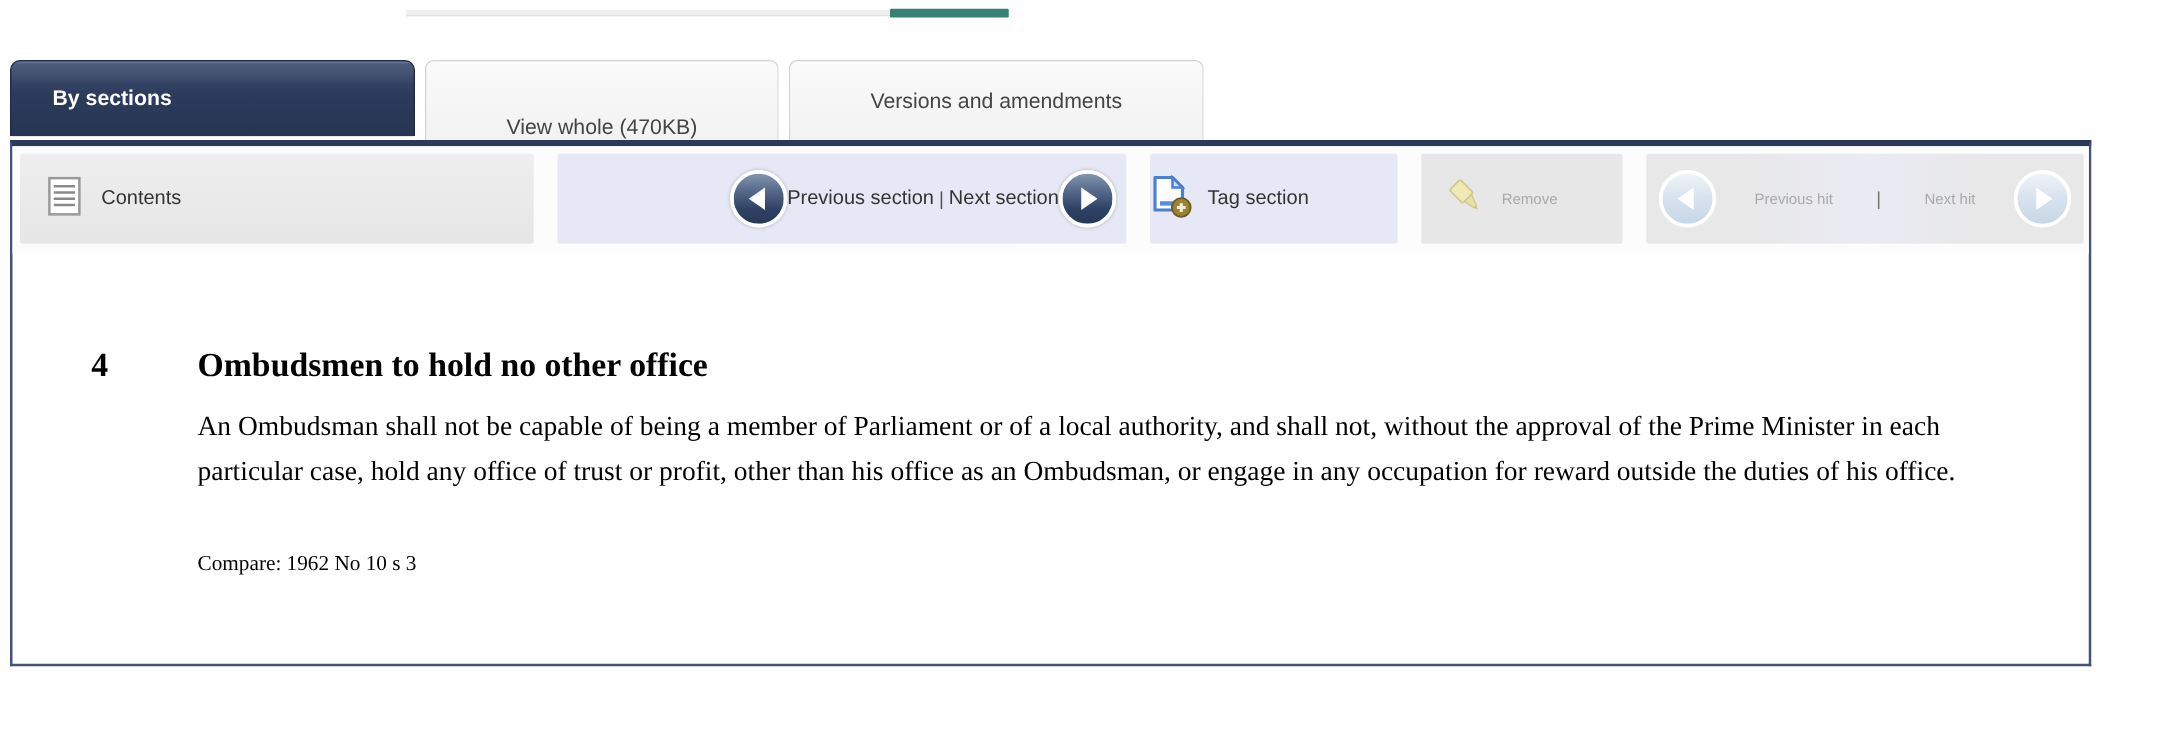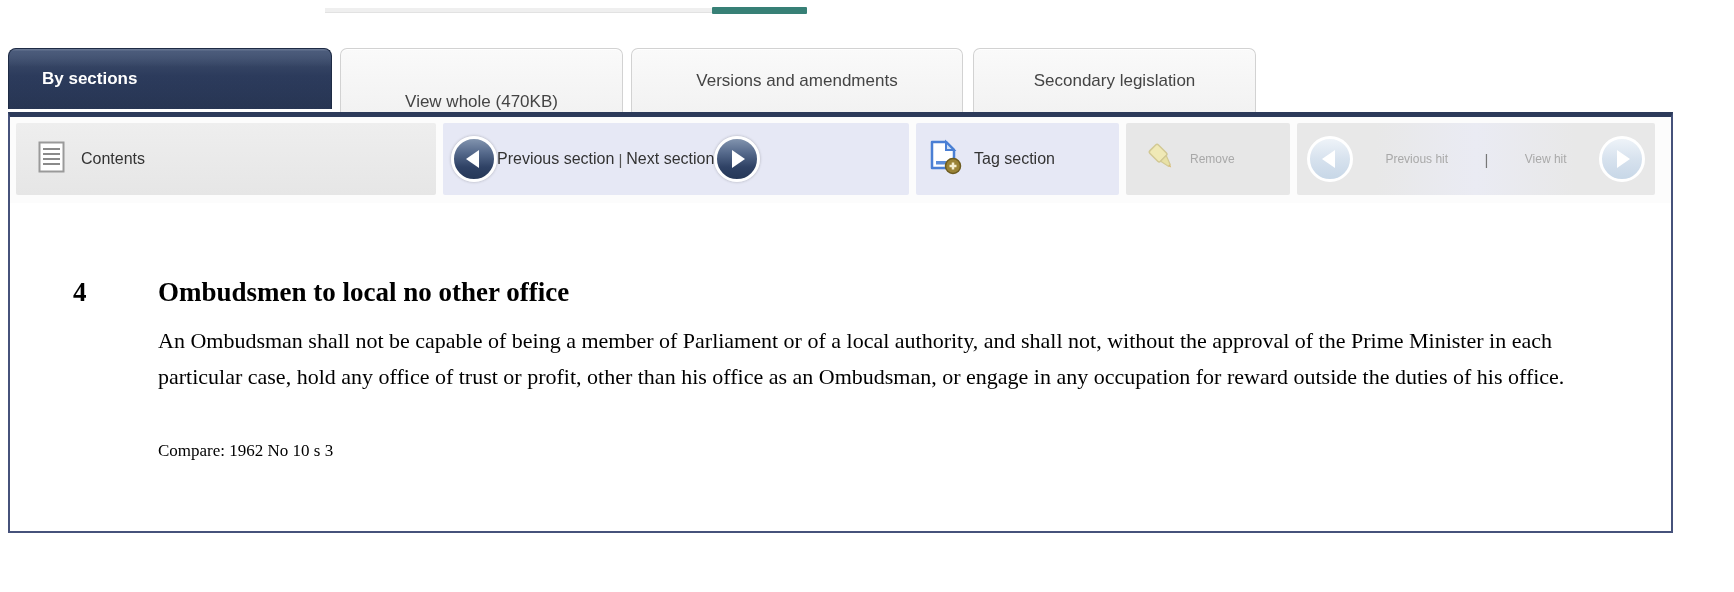--- a/index.html
+++ b/index.html
@@ -32,27 +32,27 @@
   .tab2 { left:340px; width:283px;align-items:flex-end; }
   .tab3 { left:631px; width:332px; }
   .tab4 { left:973px; width:283px; }
 
   
   .panel { position:absolute; left:8px; top:112px; width:1665px; height:421px;
            background:#ffffff; border:2px solid #46527b; border-top:5px solid #2c3a5a; }
 
   
   .toolbar { position:absolute; left:0; top:0; width:100%; height:86px;
-             background:#fcfcfc; display:flex; gap:7px; padding:6px 4px 8px 6px; }
+             background:#fcfcfc; display:flex; gap:19px; padding:6px 4px 8px 6px; }
   .tgroup { height:72px; display:flex; align-items:center; border-radius:2px; }
   .g-contents { width:420px; background:linear-gradient(180deg,#eeeeee,#e6e6e6);
                 padding-left:22px; gap:16px; }
-  .g-sectionnav { width:466px; background:#e6e8f5; justify-content:flex-start;
+  .g-sectionnav { width:466px; background:#e6e8f5; justify-content:flex-end;
                   padding:0 8px; }
-  .g-tag { width:203px; background:#e6e8f5; padding-left:12px; gap:12px; }
+  .g-tag { width:203px; background:#e6e8f5; padding-left:0; gap:12px; }
   .g-remove { width:164px; background:#e7e7e7; padding-left:20px; gap:12px; }
   .g-hits { width:358px;
             background:linear-gradient(90deg,#e8e8e8 0%,#e8e8e8 22%,#eaebf3 50%,#e8e8e8 78%,#e8e8e8 100%);
             justify-content:space-between; padding:0 10px; }
   .tlabel { font-size:16px; color:#333; white-space:nowrap; }
   .tlabel-dim { font-size:12px; color:#a9a9a9; white-space:nowrap; }
   .tsep { font-size:15px; color:#555; padding:0 4px; }
   .tsep-dim { font-size:15px; color:#777; padding:0 4px; }
 
   .circle-btn { width:46px; height:46px; border-radius:50%; border:3px solid #fff;
@@ -86,23 +86,20 @@
   <div class="search-accent"></div>
 
   <div class="tab tab-active tab1">
     <span>By sections</span>
   </div>
   <div class="tab tab-inactive tab2">
     <span>View whole (470KB)</span>
   </div>
   <div class="tab tab-inactive tab3">
     <span>Versions and amendments</span>
-  </div>
-  <div class="tab tab-inactive tab4">
-    <span>Secondary legislation</span>
   </div>
 
   <div class="panel">
 
     <div class="toolbar">
 
       <div class="tgroup g-contents">
         <span>
           <svg width="27" height="32" viewBox="0 0 27 32">
             <rect x="1.5" y="1.5" width="24" height="29" fill="#ffffff" stroke="#9a9a9a" stroke-width="2"></rect>
@@ -157,27 +154,27 @@
         </span>
         <span class="tlabel-dim">Remove</span>
       </div>
 
       <div class="tgroup g-hits">
         <span class="circle-btn-dis">
           <span class="tri-l"></span>
         </span>
         <span class="tlabel-dim">Previous hit</span>
         <span class="tsep-dim">|</span>
-        <span class="tlabel-dim">View hit</span>
+        <span class="tlabel-dim">Next hit</span>
         <span class="circle-btn-dis">
           <span class="tri-r"></span>
         </span>
       </div>
 
     </div>
 
     <div class="sec-num">4</div>
-    <div class="sec-head">Ombudsmen to local no other office</div>
+    <div class="sec-head">Ombudsmen to hold no other office</div>
     <div class="sec-body">An Ombudsman shall not be capable of being a member of Parliament or of a local authority, and shall not, without the approval of the Prime Minister in each particular case, hold any office of trust or profit, other than his office as an Ombudsman, or engage in any occupation for reward outside the duties of his office.</div>
     <div class="compare">Compare: 1962 No 10 s 3</div>
 
   </div>
 </div>
 
 </body></html>

